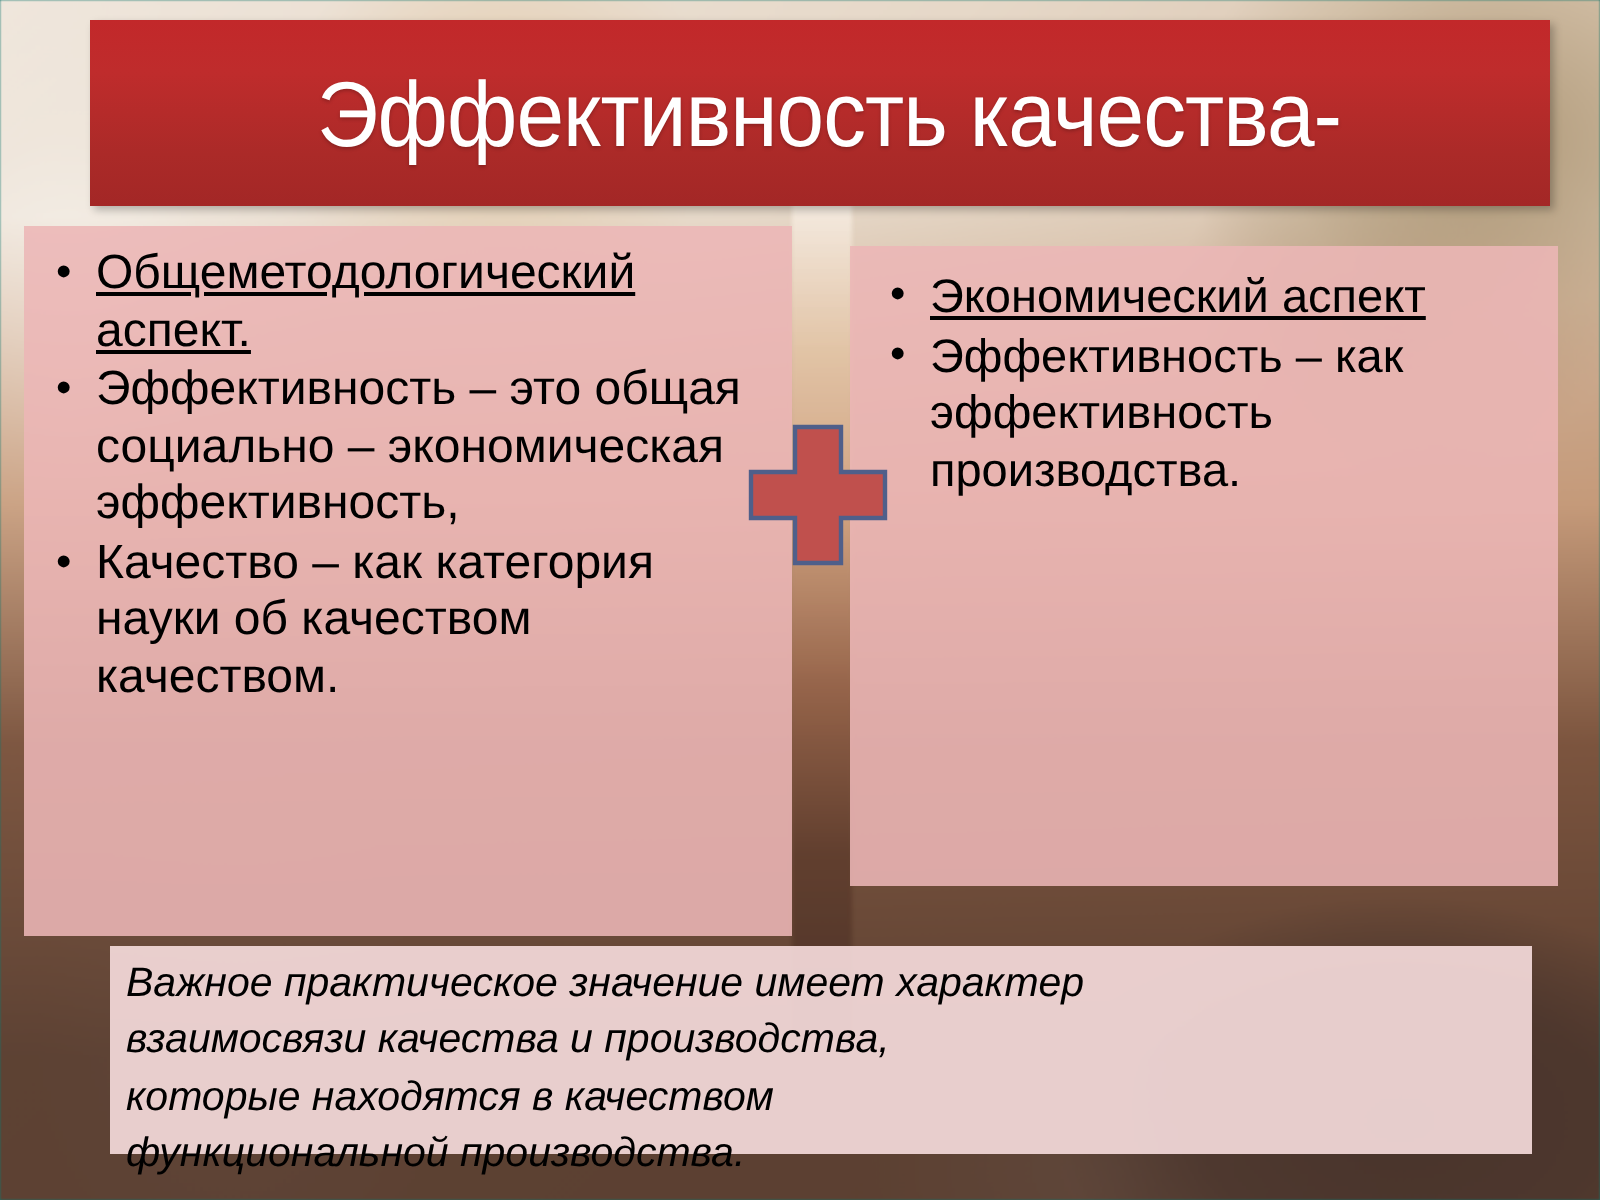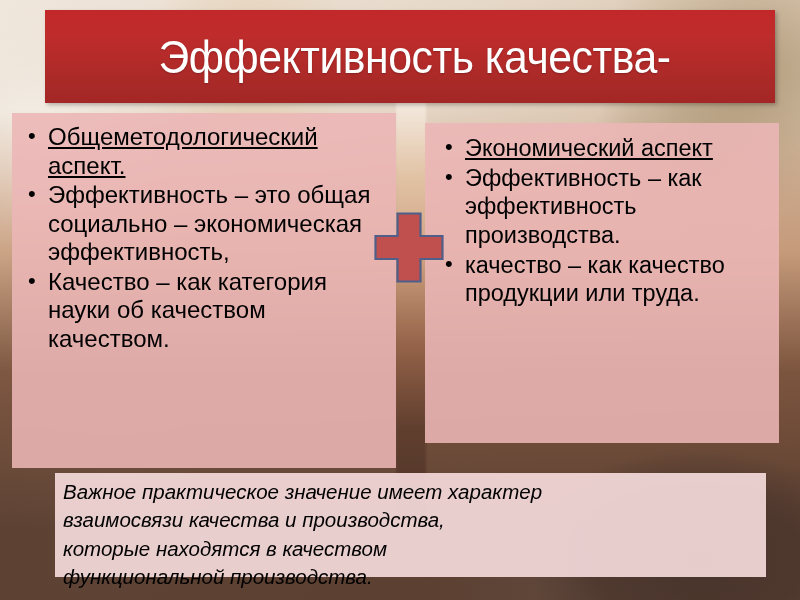--- a/index.html
+++ b/index.html
@@ -188,21 +188,20 @@
       <li class="underlined"><span>Общеметодологический аспект.</span></li>
       <li><span>Эффективность – это общая социально – экономическая эффективность,</span></li>
       <li><span>Качество – как категория науки об качеством качеством.</span></li>
     </ul>
   </div>
 
   <div class="pink-box" id="right-box">
     <ul class="bullets">
       <li class="underlined"><span>Экономический аспект</span></li>
       <li><span>Эффективность – как эффективность производства.</span></li>
-      <li><span>качество – как качество продукции или труда.</span></li>
     </ul>
   </div>
 
   <div class="cross">
     <svg width="70" height="71" viewBox="0 0 70 71" xmlns="http://www.w3.org/2000/svg">
       <polygon points="23.5,1.5 46.5,1.5 46.5,24 68.5,24 68.5,47 46.5,47 46.5,69.5 23.5,69.5 23.5,47 1.5,47 1.5,24 23.5,24" fill="#c0504d" stroke="#4f5f8a" stroke-width="2.2" stroke-linejoin="miter"></polygon>
     </svg>
   </div>
 
   <div id="bottom-box"></div>

